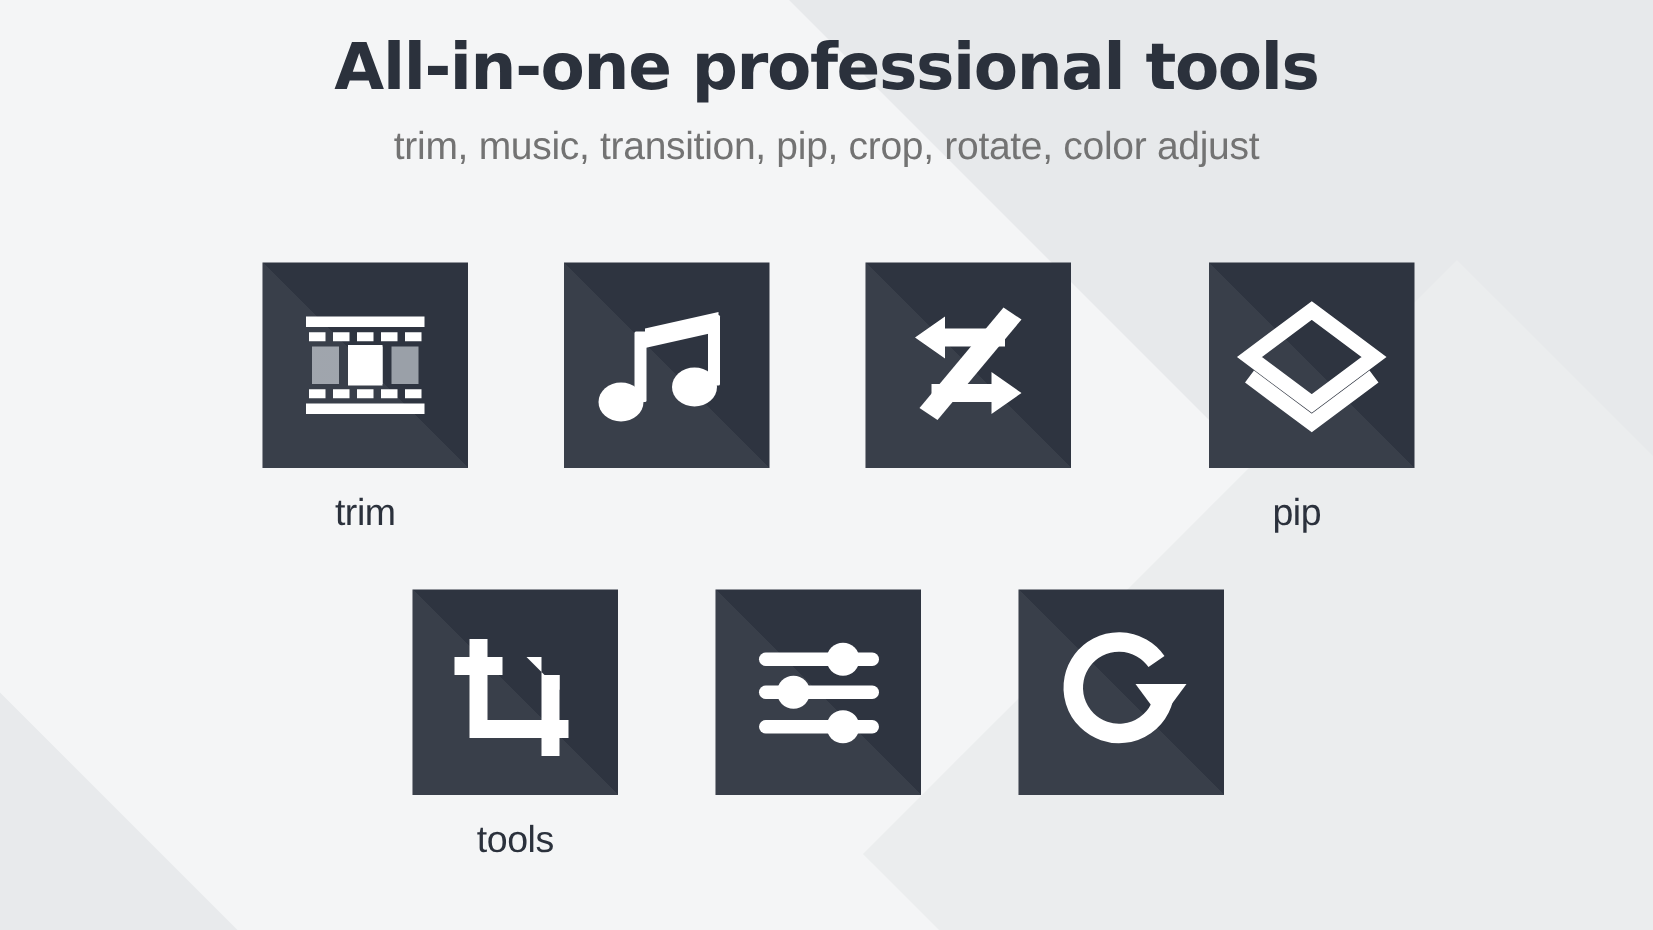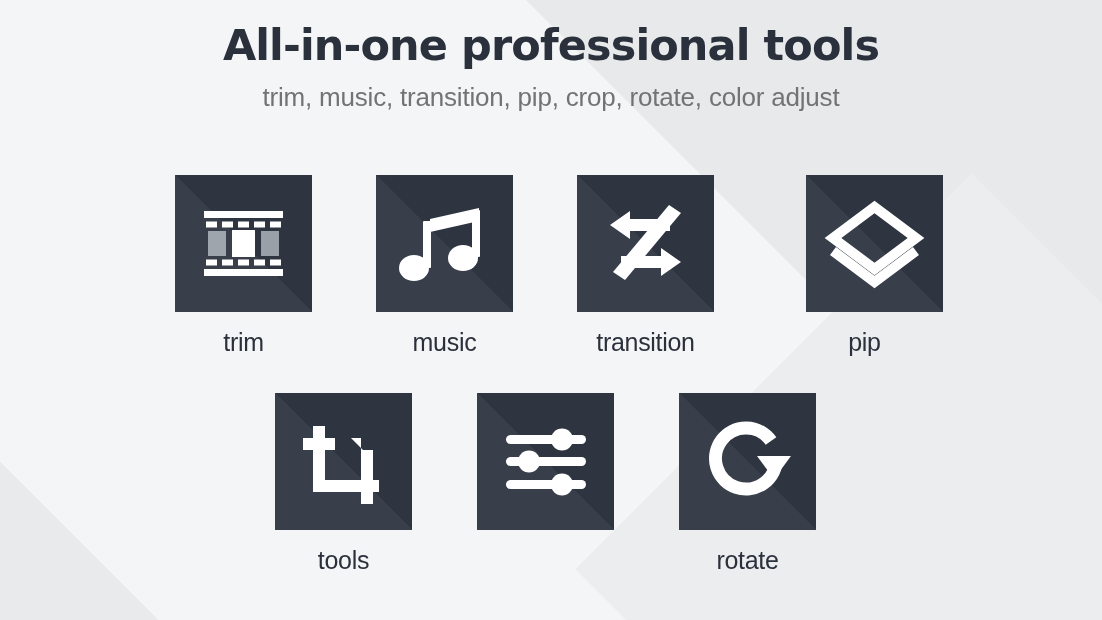--- a/index.html
+++ b/index.html
@@ -195,34 +195,32 @@
         <svg width="137" height="137" viewBox="0 0 137 137">
           <g fill="#ffffff">
             <path d="M54 44 L103 33 L103 46 L54 57 Z"></path>
             <rect x="47" y="46" width="8" height="47" rx="1"></rect>
             <rect x="96" y="35" width="8" height="47" rx="1"></rect>
             <ellipse cx="38" cy="93" rx="15" ry="13"></ellipse>
             <ellipse cx="87" cy="83" rx="15" ry="13"></ellipse>
           </g>
         </svg>
       </div>
-      <div class="tool-label">music</div>
     </div>
 
     <div class="tool-item" style="left:577px;">
       <div class="tool-tile">
         <svg width="137" height="137" viewBox="0 0 137 137">
           <g fill="#ffffff">
             <path d="M33 50 L53 36 L53 44 L93 44 L93 56 L53 56 L53 64 Z"></path>
             <path d="M104 87 L84 101 L84 93 L44 93 L44 81 L84 81 L84 73 Z"></path>
             <path d="M92 30 L104 38 L48 105 L36 97 Z"></path>
           </g>
         </svg>
       </div>
-      <div class="tool-label">transition</div>
     </div>
 
     <div class="tool-item" style="left:786px;padding-left:20px;">
       <div class="tool-tile">
         <svg width="137" height="137" viewBox="0 0 137 137">
           <g fill="none" stroke="#ffffff" stroke-width="10" stroke-linejoin="miter">
             <path d="M68.5 32 L110 63 L68.5 94 L27 63 Z"></path>
             <path d="M27 76 L68.5 107 L110 76"></path>
           </g>
         </svg>
@@ -277,18 +275,17 @@
 
     <div class="tool-item" style="left:679px;">
       <div class="tool-tile">
         <svg width="137" height="137" viewBox="0 0 137 137">
           <g fill="none" stroke="#ffffff" stroke-width="13" stroke-linecap="butt">
             <path d="M92 48 A30.5 30.5 0 1 0 97.5 66"></path>
           </g>
           <polygon points="78,63 112,63 95,86" fill="#ffffff"></polygon>
         </svg>
       </div>
-      <div class="tool-label">rotate</div>
     </div>
 
   </div>
 
 </div>
 
 </body></html>

